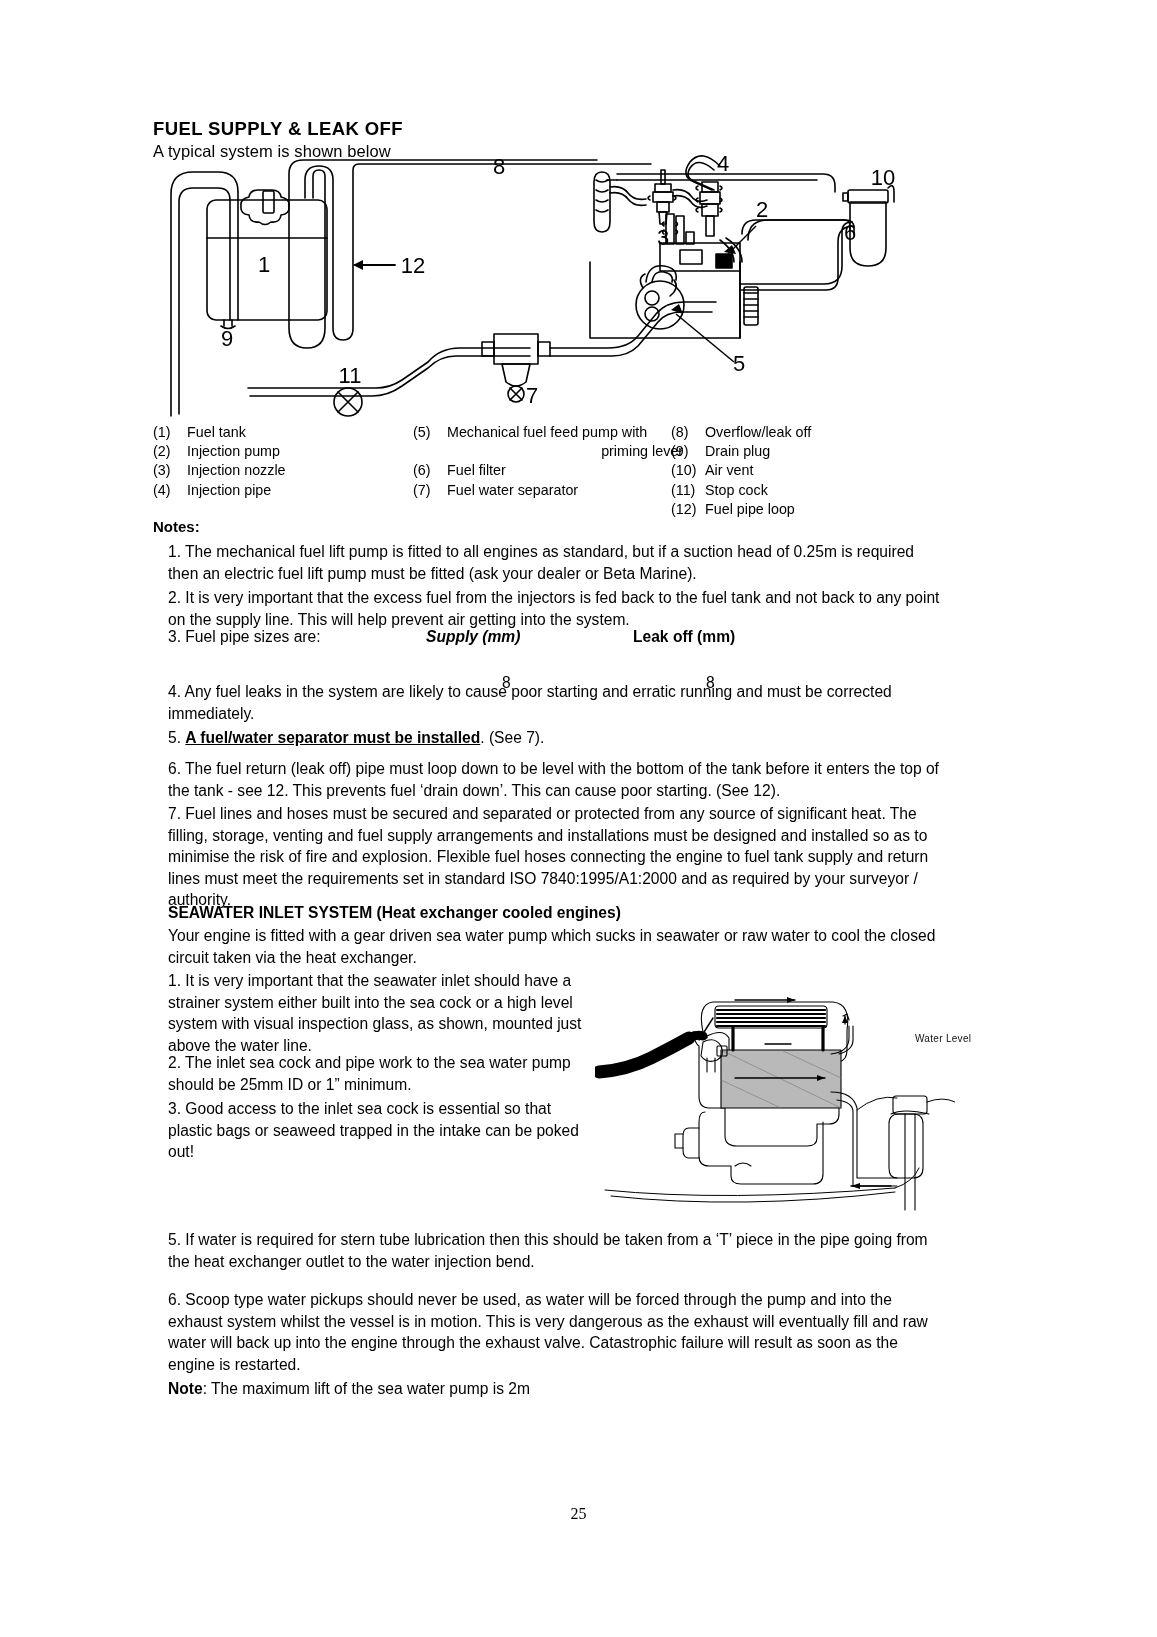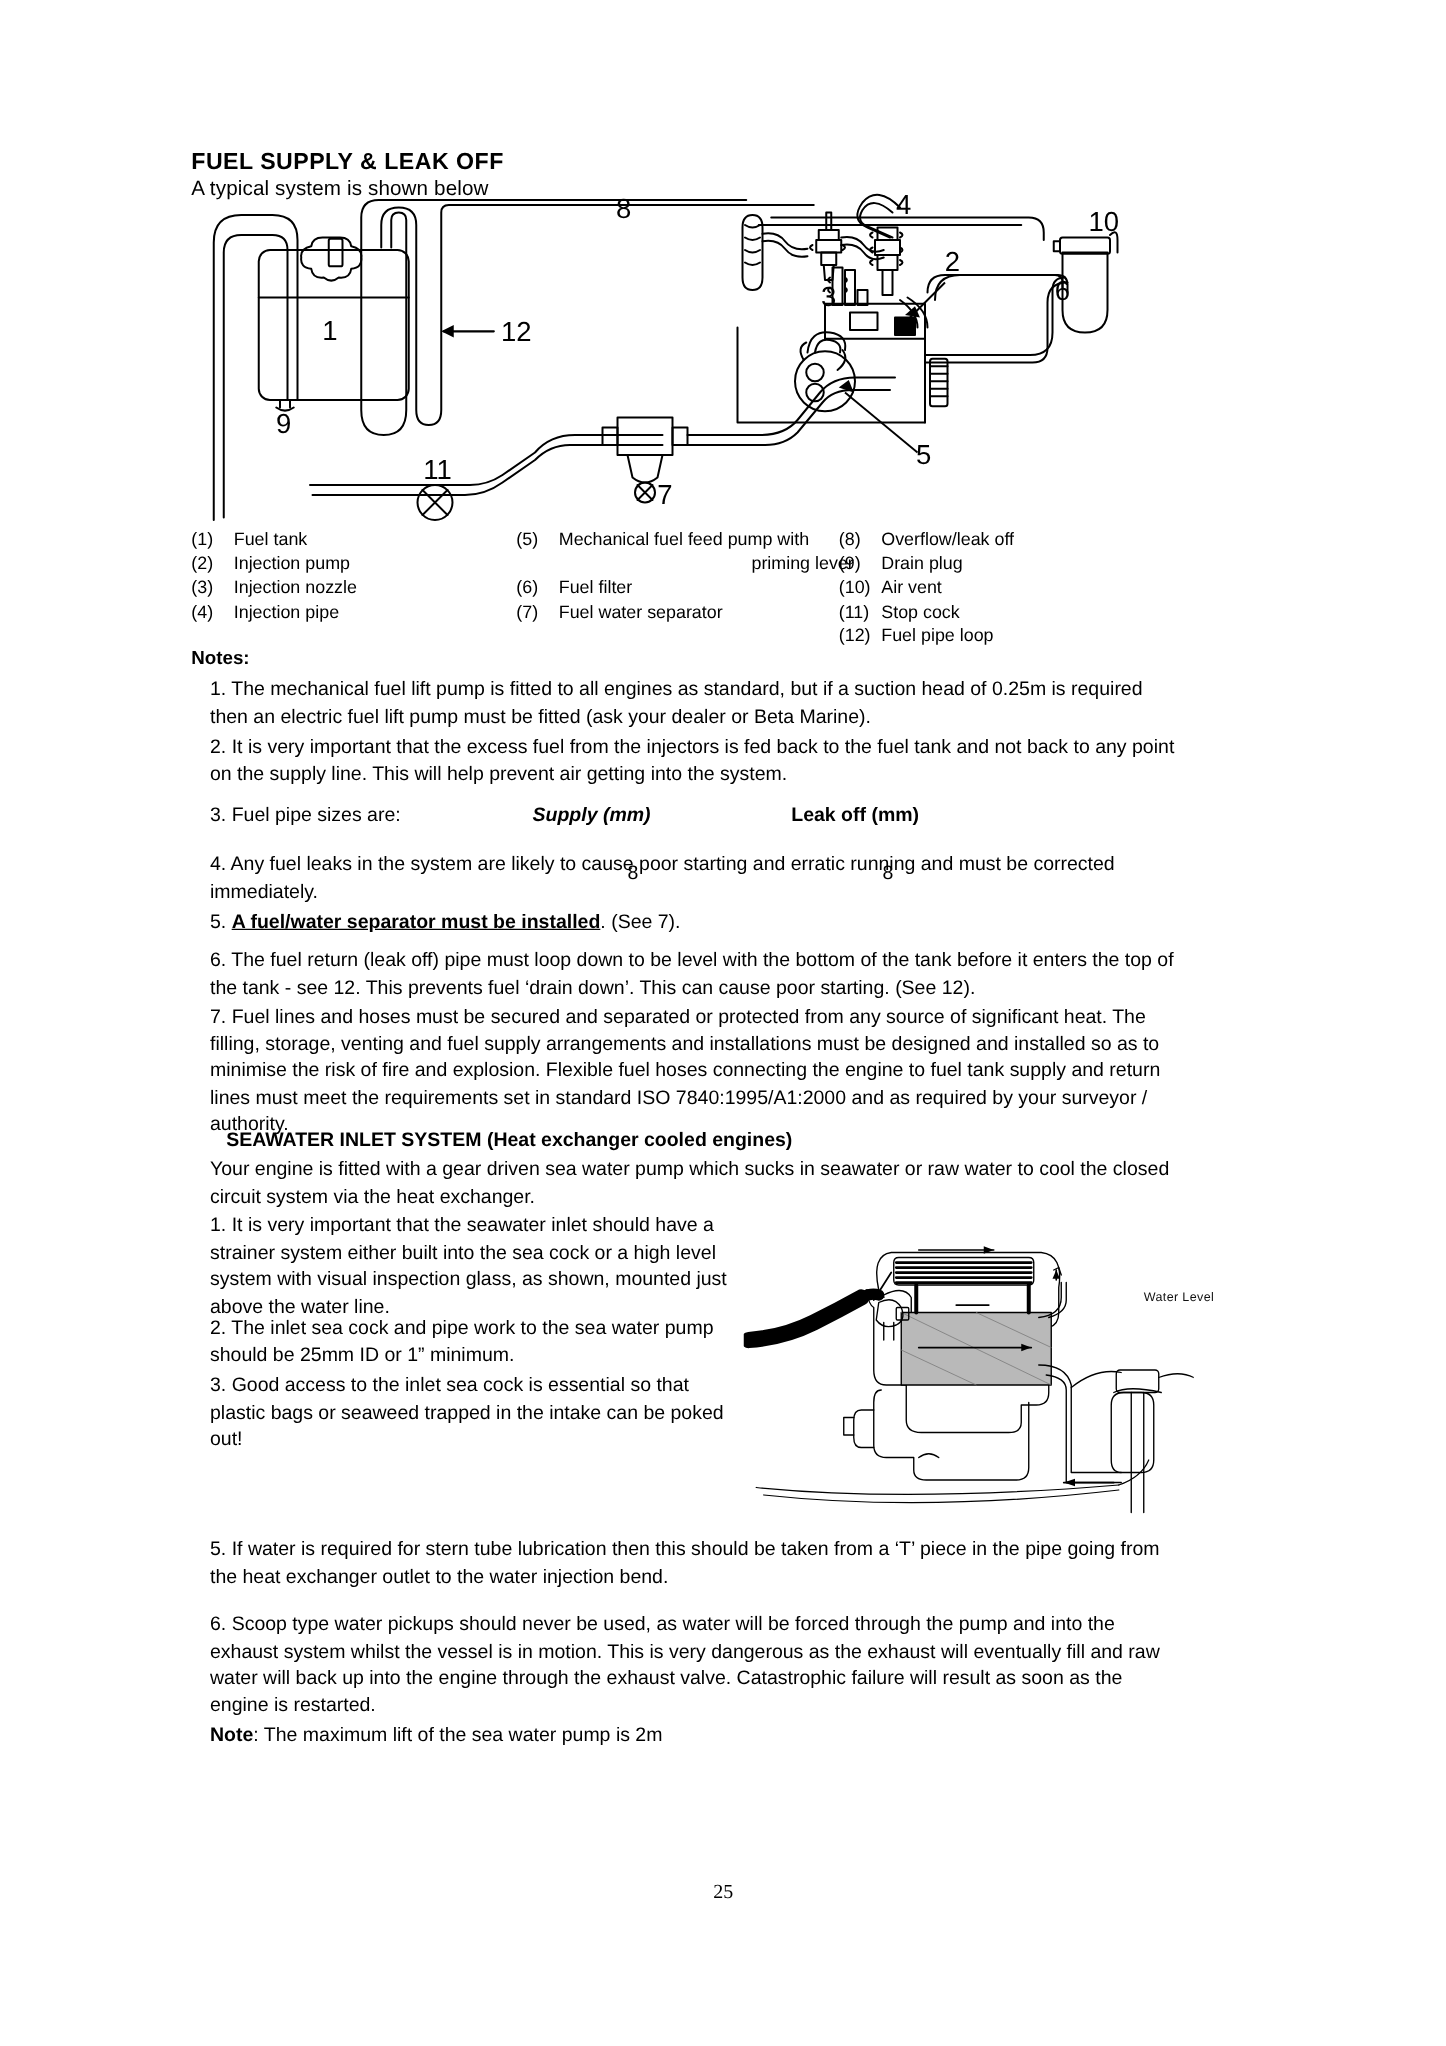--- a/index.html
+++ b/index.html
@@ -96,34 +96,34 @@
     text-align: left;
   }
 
   b.strong { font-weight: bold; }
   .ul-bold { font-weight: bold; text-decoration: underline; }
 
   
   .pipe-table {
     position: absolute;
     left: 168px;
-    top: 644px;
+    top: 628px;
     width: 780px;
     font-size: 15.6px;
   }
   .pipe-row { position: relative; height: 22px; }
   .pipe-label { position: absolute; left: 0px; top: 0; }
   .pipe-h1 { position: absolute; left: 258px; top: 0; font-weight: bold; font-style: italic; }
   .pipe-h2 { position: absolute; left: 465px; top: 0; font-weight: bold; }
   .pipe-v1 { position: absolute; left: 334px; top: 24px; }
   .pipe-v2 { position: absolute; left: 538px; top: 24px; }
 
   .section-head {
     position: absolute;
-    left: 181px;
+    left: 168px;
     font-size: 15.6px;
     font-weight: bold;
   }
 
   
   .sea-diagram {
     position: absolute;
     left: 595px;
     top: 962px;
     width: 360px;
@@ -339,21 +339,21 @@
 
   <div class="body-block" style="top:727px;">
     <span>5. </span><span class="ul-bold">A fuel/water separator must be installed</span><span>. (See 7).</span>
   </div>
 
   <div class="body-block" style="top:758px;">6. The fuel return (leak off) pipe must loop down to be level with the bottom of the tank before it enters the top of the tank - see 12. This prevents fuel ‘drain down’.  This can cause poor starting. (See 12).</div>
 
   <div class="body-block" style="top:803px;">7. Fuel lines and hoses must be secured and separated or protected from any source of significant heat. The filling, storage, venting and fuel supply arrangements and installations must be designed and installed so as to minimise the risk of fire and explosion.  Flexible fuel hoses connecting the engine to fuel tank supply and return lines must meet the requirements set in standard ISO 7840:1995/A1:2000 and as required by your surveyor / authority.</div>
 
   <div class="section-head" style="top:904px;">SEAWATER INLET SYSTEM (Heat exchanger cooled engines)</div>
-  <div class="body-block" style="top:925px;">Your engine is fitted with a gear driven sea water pump which sucks in seawater or raw water to cool the closed circuit system via the heat exchanger.</div>
+  <div class="body-block" style="top:925px;">Your engine is fitted with a gear driven sea water pump which sucks in seawater or raw water to cool the closed circuit taken via the heat exchanger.</div>
 
   <div class="body-block narrow" style="top:970px;">1. It is very important that the seawater inlet should have a strainer system either built into the sea cock or a high level system with visual inspection glass, as shown, mounted just above the water line.</div>
   <div class="body-block narrow" style="top:1052px;">2. The inlet sea cock and pipe work to the sea water pump should be 25mm ID or 1” minimum.</div>
   <div class="body-block narrow" style="top:1098px;">3. Good access to the inlet sea cock is essential so that plastic bags or seaweed trapped in the intake can be poked out!</div>
 
   <div class="body-block" style="top:1229px;">5. If water is required for stern tube lubrication then this should be taken from a ‘T’ piece in the pipe going from the heat exchanger outlet to the water injection bend.</div>
   <div class="body-block" style="top:1289px;">6. Scoop type water pickups should never be used, as water will be forced through the pump and into the exhaust system whilst the vessel is in motion.  This is very dangerous as the exhaust will eventually fill and raw water will back up into the engine through the exhaust valve.  Catastrophic failure will result as soon as the engine is restarted.</div>
 
   <div class="body-block" style="top:1378px;">
     <b class="strong">Note</b><span>: The maximum lift of the sea water pump is 2m</span>

